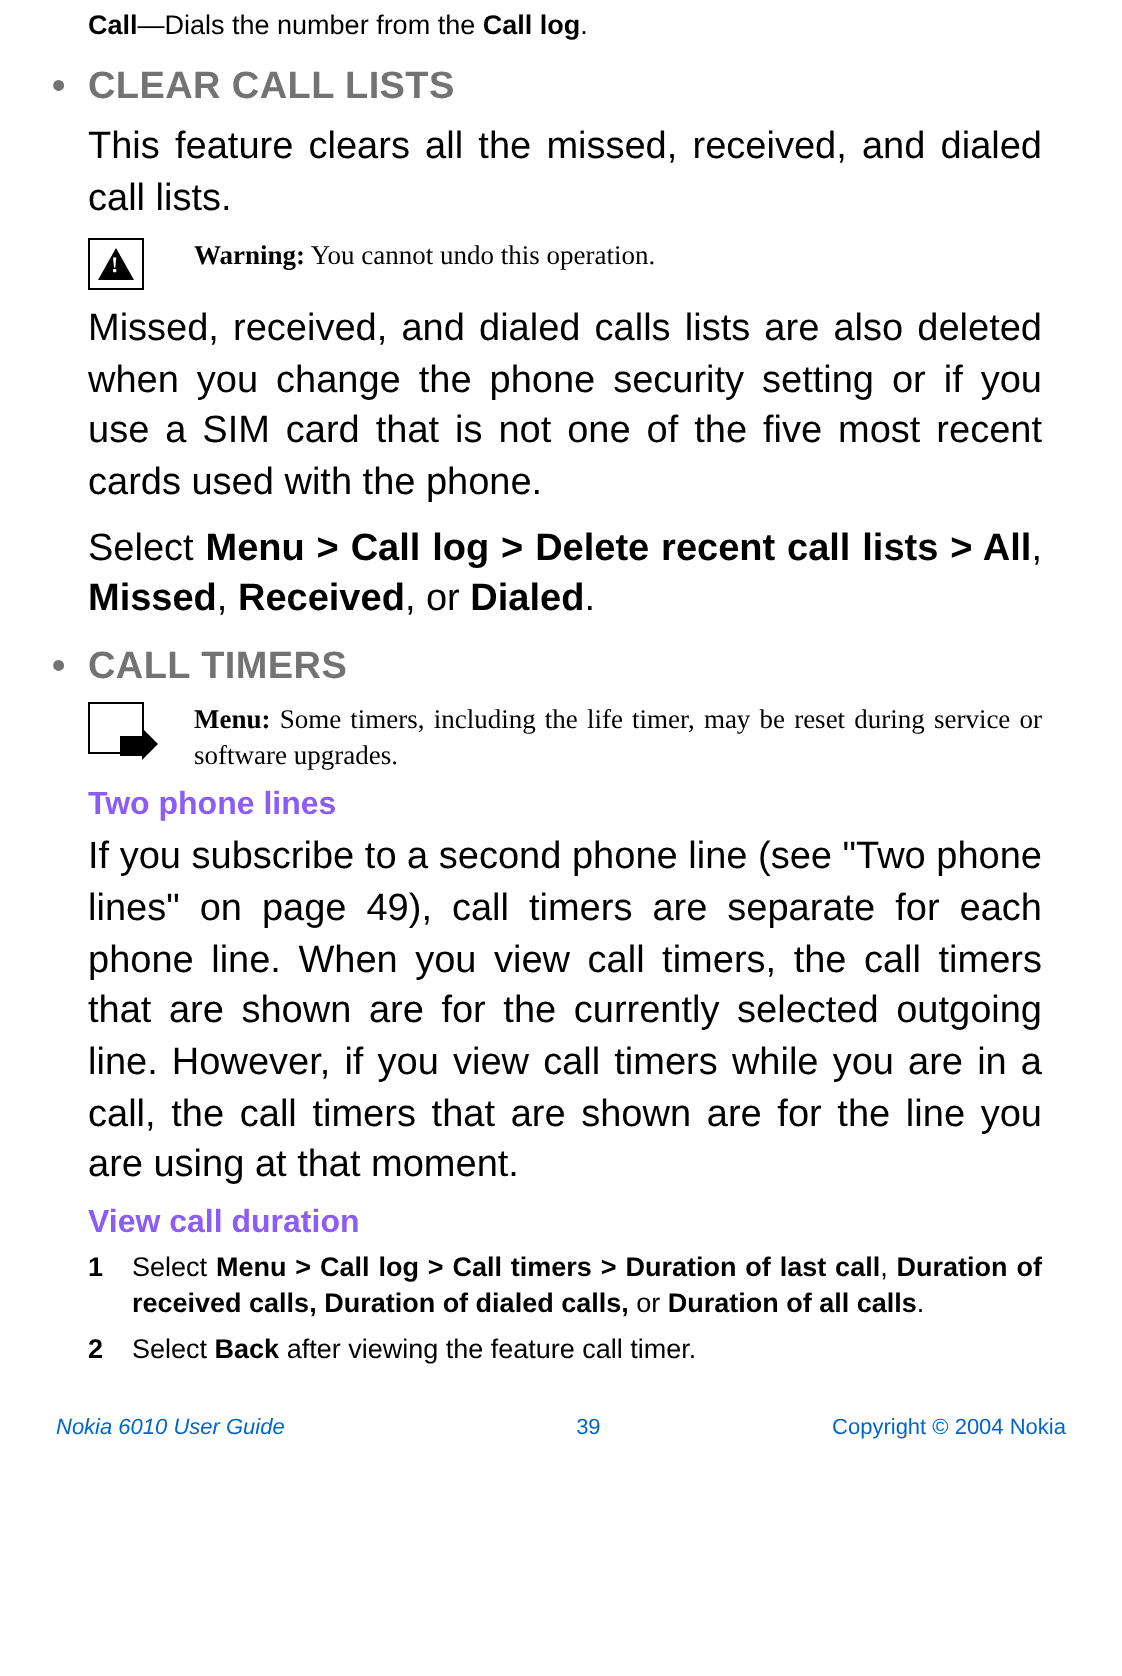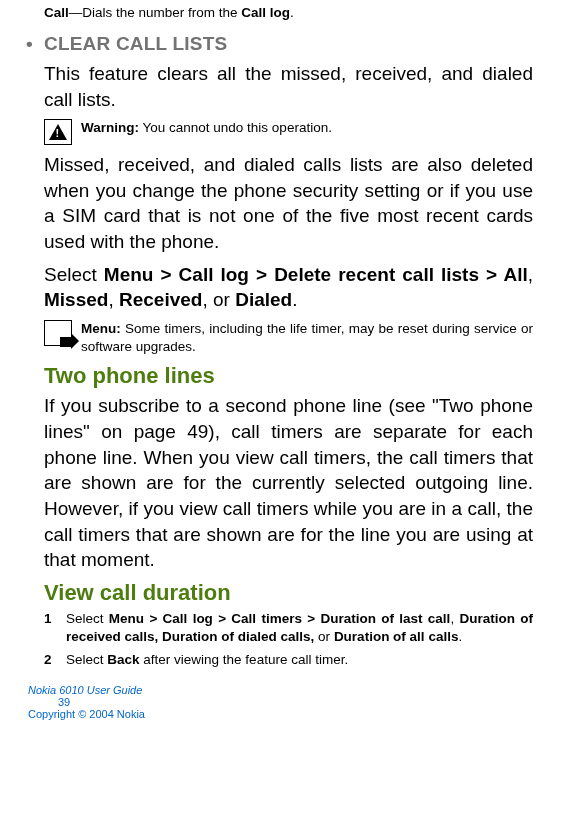--- a/index.html
+++ b/index.html
@@ -1,36 +1,36 @@
 <!DOCTYPE html>
 <html><head>
 <meta charset="utf-8">
 <style>
   * { margin: 0; padding: 0; box-sizing: border-box; }
   html, body { width: 561px; height: 838px; background: #fff; font-family: Arial, Helvetica, sans-serif; color: #000; }
-  .page { position: relative; width: 561px; height: 734px; padding: 4px 28px 0 44px; }
+  .page { position: relative; width: 561px; height: 734px; padding: 4px 40px 0 44px; }
   .content { width: 100%; }
   .first-line { font-size: 13.5px; line-height: 1.4; margin-bottom: 8px; }
   .h1 { color: #737373; font-size: 19px; font-weight: bold; margin: 10px 0 6px -18px; letter-spacing: 0.2px; }
   .bullet-h1::before { content: "•"; display: inline-block; width: 14px; margin-right: 4px; font-size: 19px; vertical-align: baseline; }
   .body-text { font-size: 19px; line-height: 1.35; margin-bottom: 7px; text-align: justify; }
-  .warning-block, .note-block { display: flex; align-items: flex-start; margin-bottom: 7px; gap: 9px; }
+  .warning-block, .note-block { display: flex; align-items: flex-start; margin-bottom: 7px; gap: 25px; font-family: Liberation Serif, serif; }
   .icon-box { flex: 0 0 28px; height: 26px; border: 1.5px solid #000; position: relative; display: flex; align-items: center; justify-content: center; }
   .warning-triangle { width: 0; height: 0; border-left: 9px solid transparent; border-right: 9px solid transparent; border-bottom: 16px solid #000; position: relative; }
   .warning-triangle::after { content: "!"; position: absolute; left: -2.5px; top: 3px; color: #fff; font-size: 11px; font-weight: bold; }
   .note-arrow { position: relative; width: 100%; height: 100%; }
   .note-arrow::before { content: ""; position: absolute; right: -1.5px; bottom: -1.5px; width: 13px; height: 10px; background: #000; }
   .note-arrow::after { content: ""; position: absolute; right: -8px; bottom: -4px; width: 0; height: 0; border-top: 8px solid transparent; border-bottom: 8px solid transparent; border-left: 8px solid #000; }
   .warning-text, .note-text { font-size: 13.5px; line-height: 1.35; flex: 1; text-align: justify; }
-  .h2 { color: #4d7c0f; font-size: 22px; font-weight: bold; margin: 6px 0 4px 0; }
+  .h2 { color: #8b5cf6; font-size: 16px; font-weight: bold; margin: 6px 0 4px 0; }
   .numbered-list { list-style: none; margin: 0 0 6px 0; }
   .numbered-list li { display: flex; font-size: 13.5px; line-height: 1.35; margin-bottom: 5px; text-align: justify; }
   .numbered-list .num { font-weight: bold; flex: 0 0 22px; }
   .numbered-list .txt { flex: 1; }
-  .footer { position: absolute; bottom: 14px; left: 28px; right: 28px; display: flex; justify-content: space-between; align-items: flex-start; font-size: 11px; color: #0066cc; flex-direction: column; }
+  .footer { position: absolute; bottom: 14px; left: 28px; right: 28px; display: flex; justify-content: space-between; align-items: flex-start; font-size: 11px; color: #0066cc; }
   .footer .pg { color: #0066cc; margin-left: 30px; }
   b, strong { font-weight: bold; }
 </style>
 </head>
 <body>
 
 <div class="page">
   <div class="content">
 
     <p class="first-line">
@@ -49,20 +49,21 @@
         <b>Warning:</b><span> You cannot undo this operation.</span>
       </p>
     </div>
 
     <p class="body-text">Missed, received, and dialed calls lists are also deleted when you change the phone security setting or if you use a SIM card that is not one of the five most recent cards used with the phone.</p>
 
     <p class="body-text">
       <span>Select </span><b>Menu &gt; Call log &gt; Delete recent call lists &gt; All</b><span>, </span><b>Missed</b><span>, </span><b>Received</b><span>, or </span><b>Dialed</b><span>.</span>
     </p>
 
+    <h2 class="h1 bullet-h1">CALL TIMERS</h2>
 
     <div class="note-block">
       <div class="icon-box">
         <div class="note-arrow"></div>
       </div>
       <p class="note-text">
         <b>Menu:</b><span> Some timers, including the life timer, may be reset during service or software upgrades.</span>
       </p>
     </div>
 

